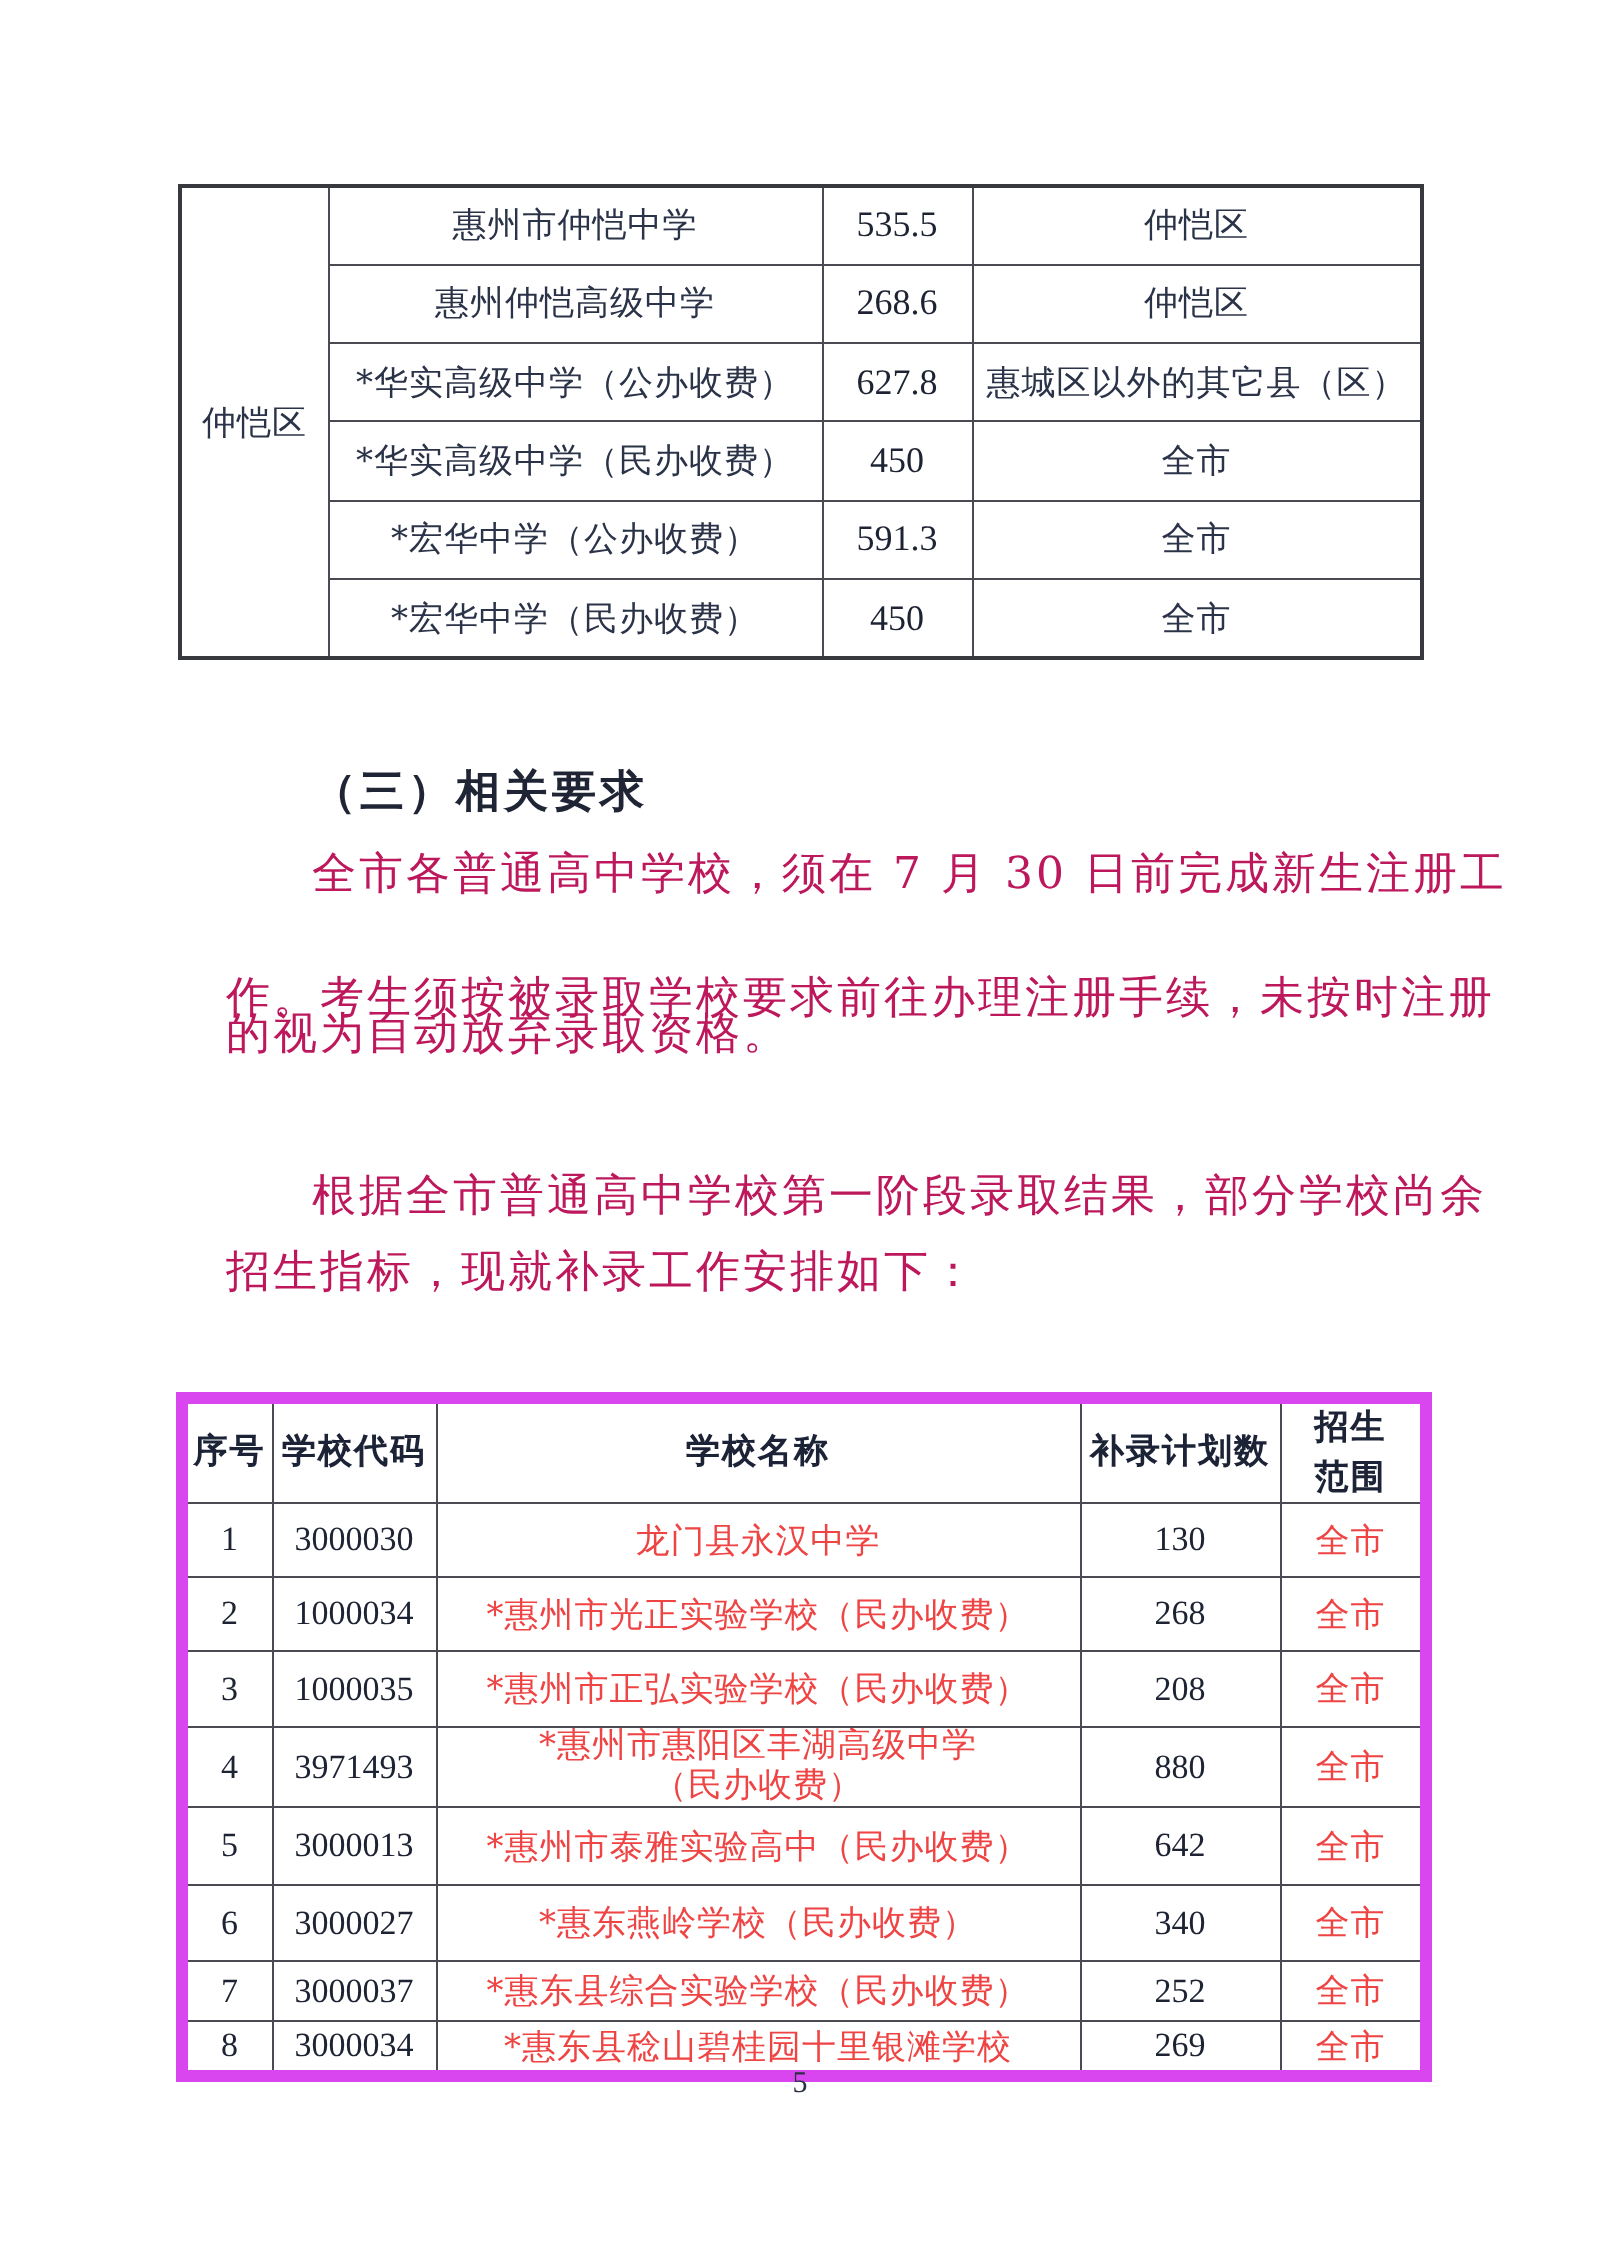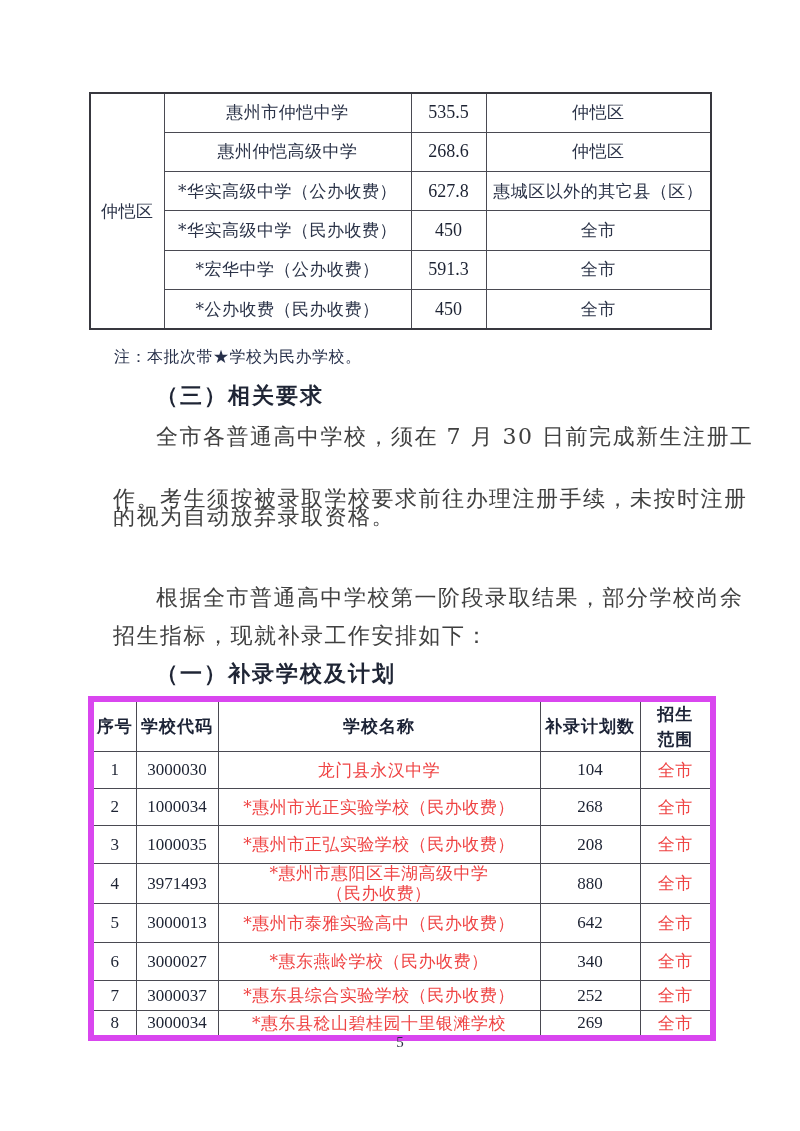--- a/index.html
+++ b/index.html
@@ -20,21 +20,21 @@
   .t2 td{font-size:17px;color:#ef4444;letter-spacing:0.5px;}
   .t2 .num{font-size:17px;letter-spacing:0;color:#1d2333;font-family:"Liberation Serif",serif;}
   .wrap2{white-space:pre-line;line-height:1.15;font-size:16px;}
   .h52{height:52px}.h37{height:37px}.h38{height:38px}.h39{height:39px}.h30{height:30px}.h27{height:27px}
   
   .line{position:absolute;white-space:nowrap;}
   .note{left:114px;top:347px;font-size:16px;color:#27304a;letter-spacing:0.5px;}
   .kai-head{font-size:22px;font-weight:600;color:#1f2535;letter-spacing:2px;}
   .sec3{left:156px;top:381px;}
   .sec1{left:156px;top:659px;}
-  .body-line{font-size:22px;color:#404040;letter-spacing:1.5px;}
+  .body-line{font-size:22px;color:#be185d;letter-spacing:1.5px;}
   .p1l1{left:156px;top:422px;}
   .p1l2{left:113px;top:484px;}
   .p1l3{left:113px;top:502px;}
   .main-head{left:156px;top:541px;font-size:22px;font-weight:bold;color:#14192a;
              font-family:"Liberation Sans","DejaVu Sans",sans-serif;letter-spacing:1px;}
   .p2l1{left:156px;top:583px;}
   .p2l2{left:113px;top:621px;}
   .pagenum{left:0;top:1034px;width:800px;text-align:center;font-size:15px;color:#2a3142;
            font-family:"Liberation Serif",serif;}
 </style>
@@ -71,40 +71,38 @@
       <td>*华实高级中学（民办收费）</td>
       <td class="num">450</td>
       <td>全市</td>
     </tr>
     <tr>
       <td>*宏华中学（公办收费）</td>
       <td class="num">591.3</td>
       <td>全市</td>
     </tr>
     <tr>
-      <td>*公办收费（民办收费）</td>
+      <td>*宏华中学（民办收费）</td>
       <td class="num">450</td>
       <td>全市</td>
     </tr>
   </tbody>
     </table>
 
-  <div class="line note">注：本批次带★学校为民办学校。</div>
 
   <div class="line kai-head sec3">（三）相关要求</div>
 
   <div class="line body-line p1l1">全市各普通高中学校，须在 7 月 30 日前完成新生注册工</div>
   <div class="line body-line p1l2">作。考生须按被录取学校要求前往办理注册手续，未按时注册</div>
   <div class="line body-line p1l3">的视为自动放弃录取资格。</div>
 
 
   <div class="line body-line p2l1">根据全市普通高中学校第一阶段录取结果，部分学校尚余</div>
   <div class="line body-line p2l2">招生指标，现就补录工作安排如下：</div>
 
-  <div class="line kai-head sec1">（一）补录学校及计划</div>
 
   <table class="t2">
     <colgroup>
         <col style="width:45px">
         <col style="width:82px">
         <col style="width:322px">
         <col style="width:100px">
         <col style="width:73px">
       </colgroup>
     <tbody>
@@ -113,21 +111,21 @@
       <th>学校代码</th>
       <th>学校名称</th>
       <th>补录计划数</th>
       <th>招生
 范围</th>
     </tr>
     <tr class="h37">
       <td class="num">1</td>
       <td class="num">3000030</td>
       <td>龙门县永汉中学</td>
-      <td class="num">104</td>
+      <td class="num">130</td>
       <td>全市</td>
     </tr>
     <tr class="h37">
       <td class="num">2</td>
       <td class="num">1000034</td>
       <td>*惠州市光正实验学校（民办收费）</td>
       <td class="num">268</td>
       <td>全市</td>
     </tr>
     <tr class="h38">

